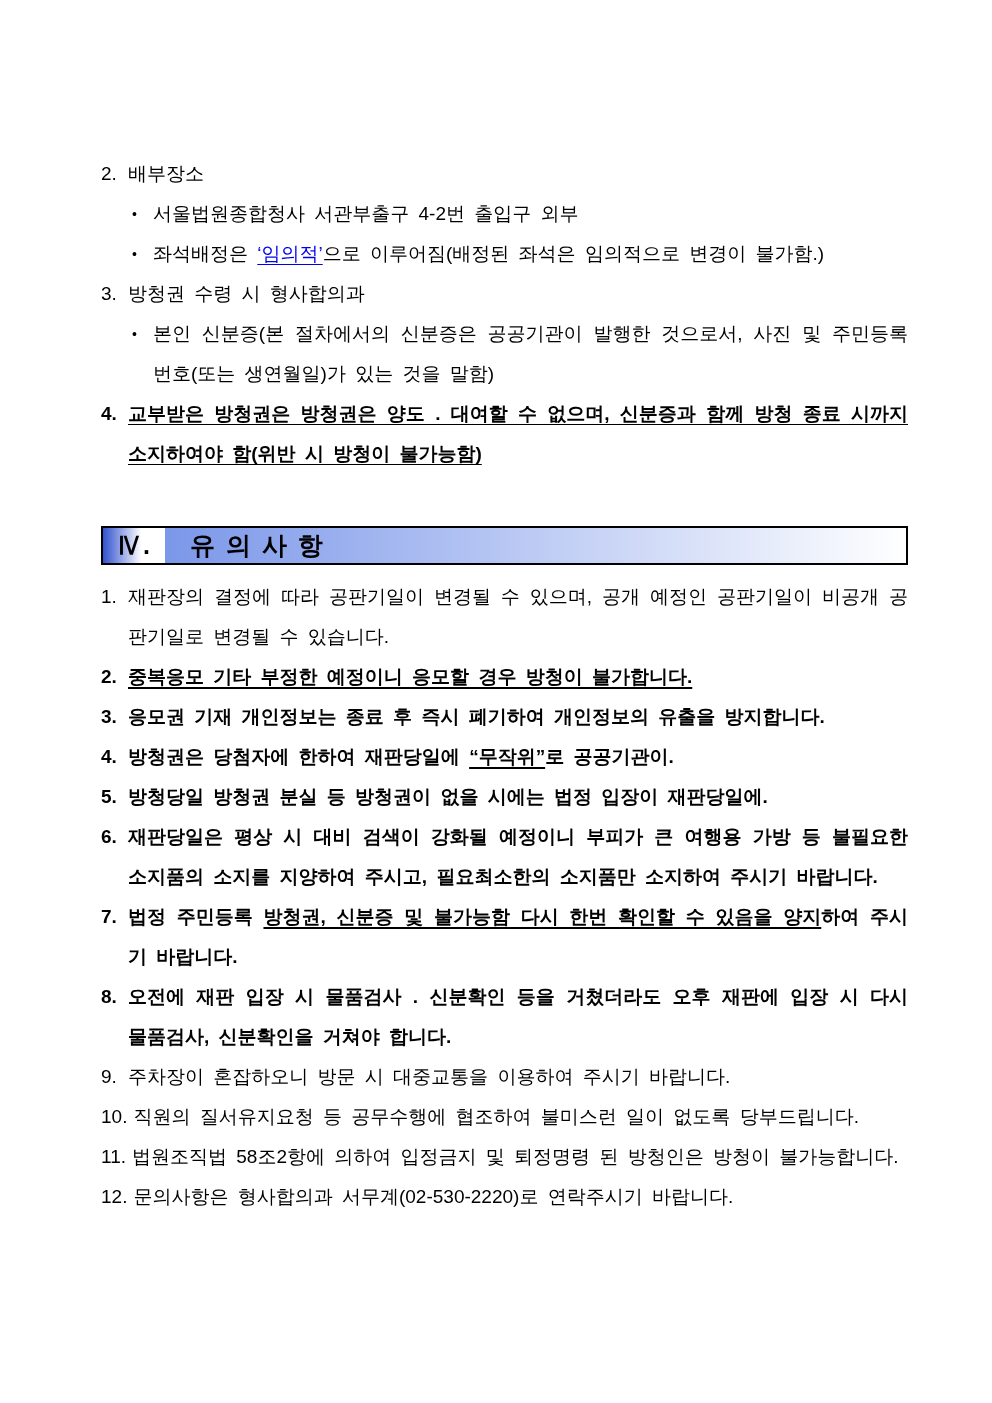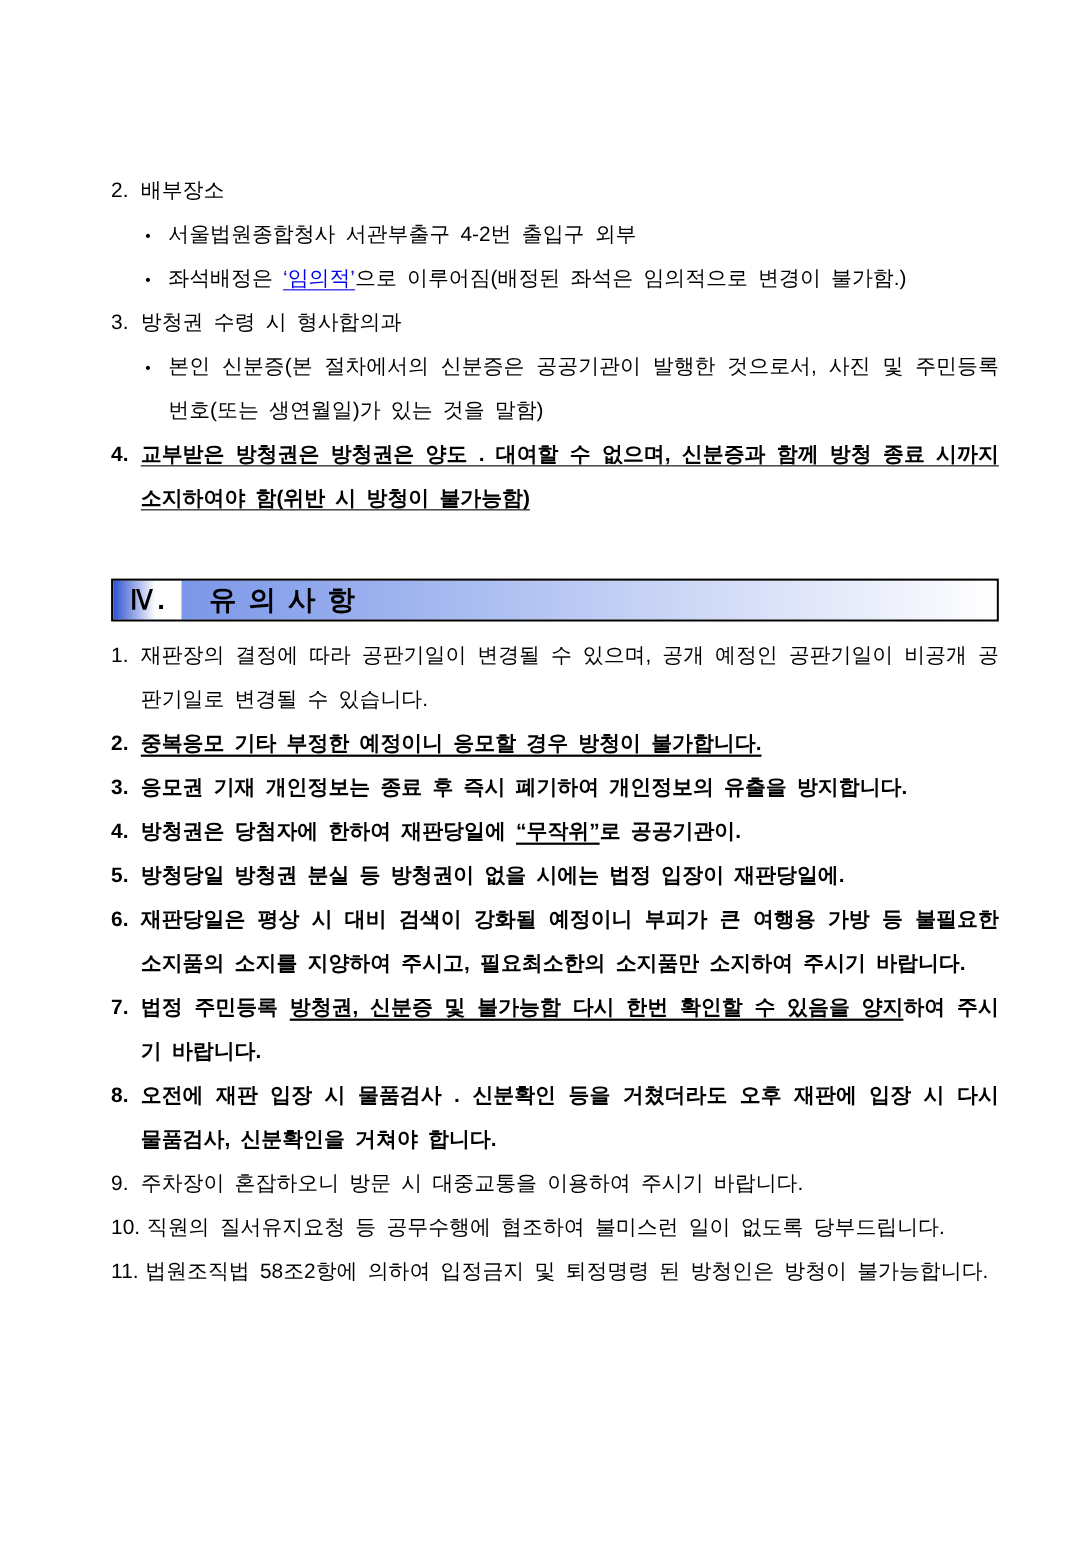--- a/index.html
+++ b/index.html
@@ -157,16 +157,20 @@
           <div class="text"><span>주차장이 혼잡하오니 방문 시 대중교통을 이용하여 주시기 바랍니다.</span></div>
         </div>
         <div class="row">
           <span class="marker">10.</span>
           <div class="text"><span>직원의 질서유지요청 등 공무수행에 협조하여 불미스런 일이 없도록 당부드립니다.</span></div>
         </div>
         <div class="row">
           <span class="marker">11.</span>
           <div class="text"><span>법원조직법 58조2항에 의하여 입정금지 및 퇴정명령 된 방청인은 방청이 불가능합니다.</span></div>
         </div>
+        <div class="row">
+          <span class="marker">12.</span>
+          <div class="text"><span>문의사항은 형사합의과 서무계(02-530-2220)로 연락주시기 바랍니다.</span></div>
+        </div>
       </section>
 
   </div>
 </div>
 
 </body></html>

